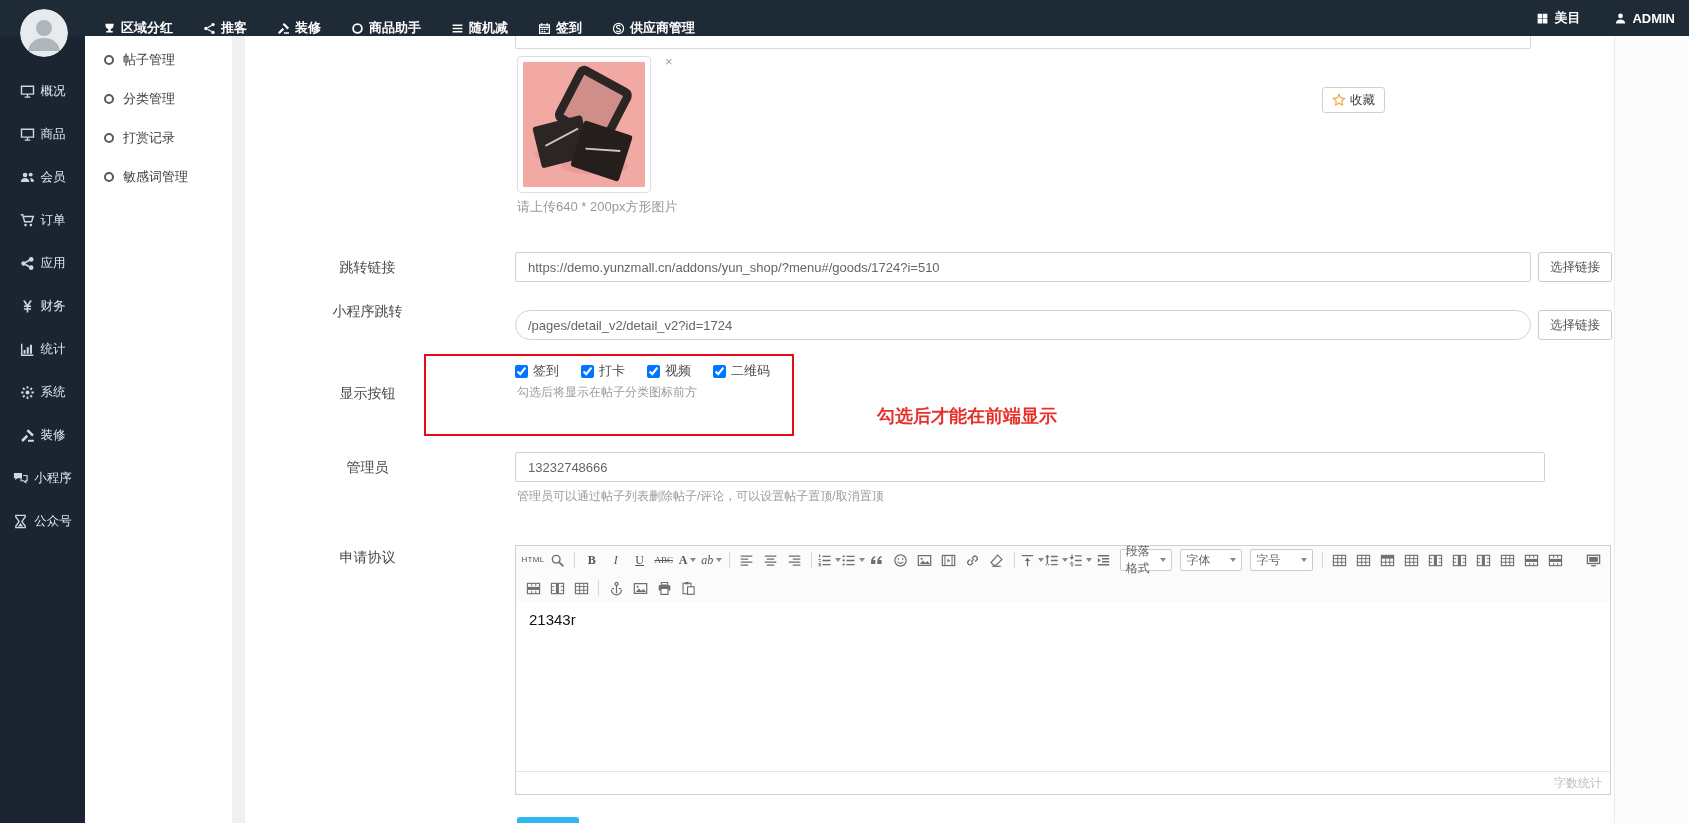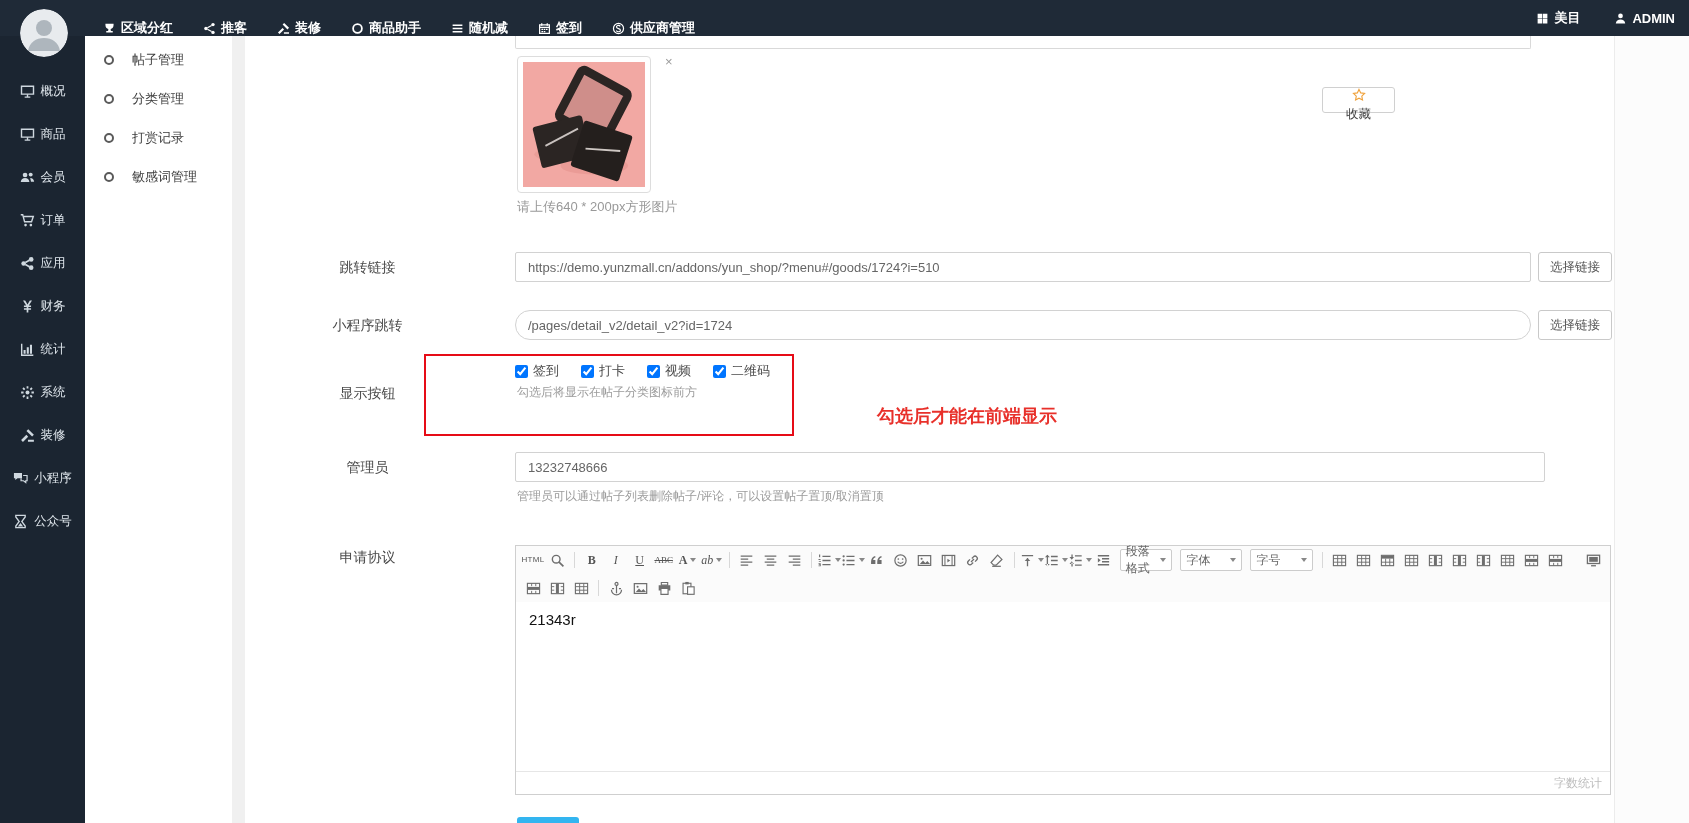--- a/index.html
+++ b/index.html
@@ -21,46 +21,46 @@
   .avatar { position:absolute; left:20px; top:9px; width:48px; height:48px; border-radius:50%; overflow:hidden; z-index:6; }
 
   
   .sidebar { position:absolute; left:0; top:36px; width:85px; height:787px; background:#1b2531; padding-top:34px; z-index:4; }
   .side-item { height:43px; display:flex; align-items:center; justify-content:center; gap:6px;
                color:#dfe6ec; font-size:12.5px; cursor:pointer; }
   .side-ic { display:inline-flex; color:#cfd8df; }
 
   
   .submenu { position:absolute; left:85px; top:36px; width:147px; height:787px; background:#fff; padding-top:4px; z-index:3; }
-  .sub-item { height:39px; display:flex; align-items:center; gap:18px; padding-left:19px;
+  .sub-item { height:39px; display:flex; align-items:center; gap:9px; padding-left:19px;
               font-size:13px; color:#3c3c3c; cursor:pointer; }
   .sub-item.active { background:#f3f3f3; }
   .sub-circle { width:10px; height:10px; border:2px solid #5a5a5a; border-radius:50%; flex:0 0 auto; }
 
   .scrollstrip { position:absolute; left:232px; top:36px; width:13px; height:787px; background:#f0f0f0; }
 
   
   .main { position:absolute; left:245px; top:36px; width:1444px; height:787px; background:#fff; }
   .gutter { position:absolute; left:1369px; top:0; width:75px; height:787px; background:#fcfcfc; border-left:1px solid #ececec; }
 
   .partial-input { position:absolute; left:270px; top:0; width:1016px; height:13px;
                    border:1px solid #d9d9d9; border-top:none; border-radius:0 0 2px 2px; }
 
   .img-box { position:absolute; left:272px; top:20px; width:134px; height:137px;
              border:1px solid #ddd; border-radius:4px; padding:5px; background:#fff; cursor:pointer; }
   .img-box svg { width:100%; height:100%; display:block; }
   .img-close { position:absolute; left:420px; top:19px; font-size:13px; color:#9a9a9a; cursor:pointer; line-height:1; }
   .upload-hint { position:absolute; left:272px; top:162px; font-size:13px; color:#999; }
 
   .fav-btn { position:absolute; left:1077px; top:51px; height:26px; display:inline-flex; align-items:center; gap:4px;
-             padding:0 23px; background:#fff; border:1px solid #d0d0d0; border-radius:3px;
-             font-size:12.5px; color:#444; cursor:pointer; font-family:inherit;flex-direction:column; }
+             padding:0 9px; background:#fff; border:1px solid #d0d0d0; border-radius:3px;
+             font-size:12.5px; color:#444; cursor:pointer; font-family:inherit; }
 
   .frm-label { position:absolute; left:0; width:245px; text-align:center; font-size:14px; color:#4a4a4a; }
-  .lbl-jump { top:223px; } .lbl-mini { top:281px;font-family:Liberation Mono, monospace; } .lbl-show { top:329px;margin-top:20px; } .lbl-admin { top:423px; } .lbl-agree { top:513px; }
+  .lbl-jump { top:223px; } .lbl-mini { top:267px;font-family:Liberation Mono, monospace; } .lbl-show { top:329px;margin-top:20px; } .lbl-admin { top:423px; } .lbl-agree { top:513px; }
 
   .txt { position:absolute; left:270px; height:30px; border:1px solid #d2d2d2; border-radius:2px;
          padding:0 12px; font-size:13px; color:#666; font-family:inherit; background:#fff; }
   .txt-jump { top:216px; width:1016px; }
   .txt-mini { top:274px; width:1016px;border-radius:15px; }
   .txt-admin { top:416px; width:1030px; }
 
   .link-btn { position:absolute; left:1293px; width:74px; height:30px; background:#fff; border:1px solid #c9c9c9;
               border-radius:3px; font-size:12.5px; color:#555; cursor:pointer; font-family:inherit; }
   .btn-jump { top:216px; } .btn-mini { top:274px; }

